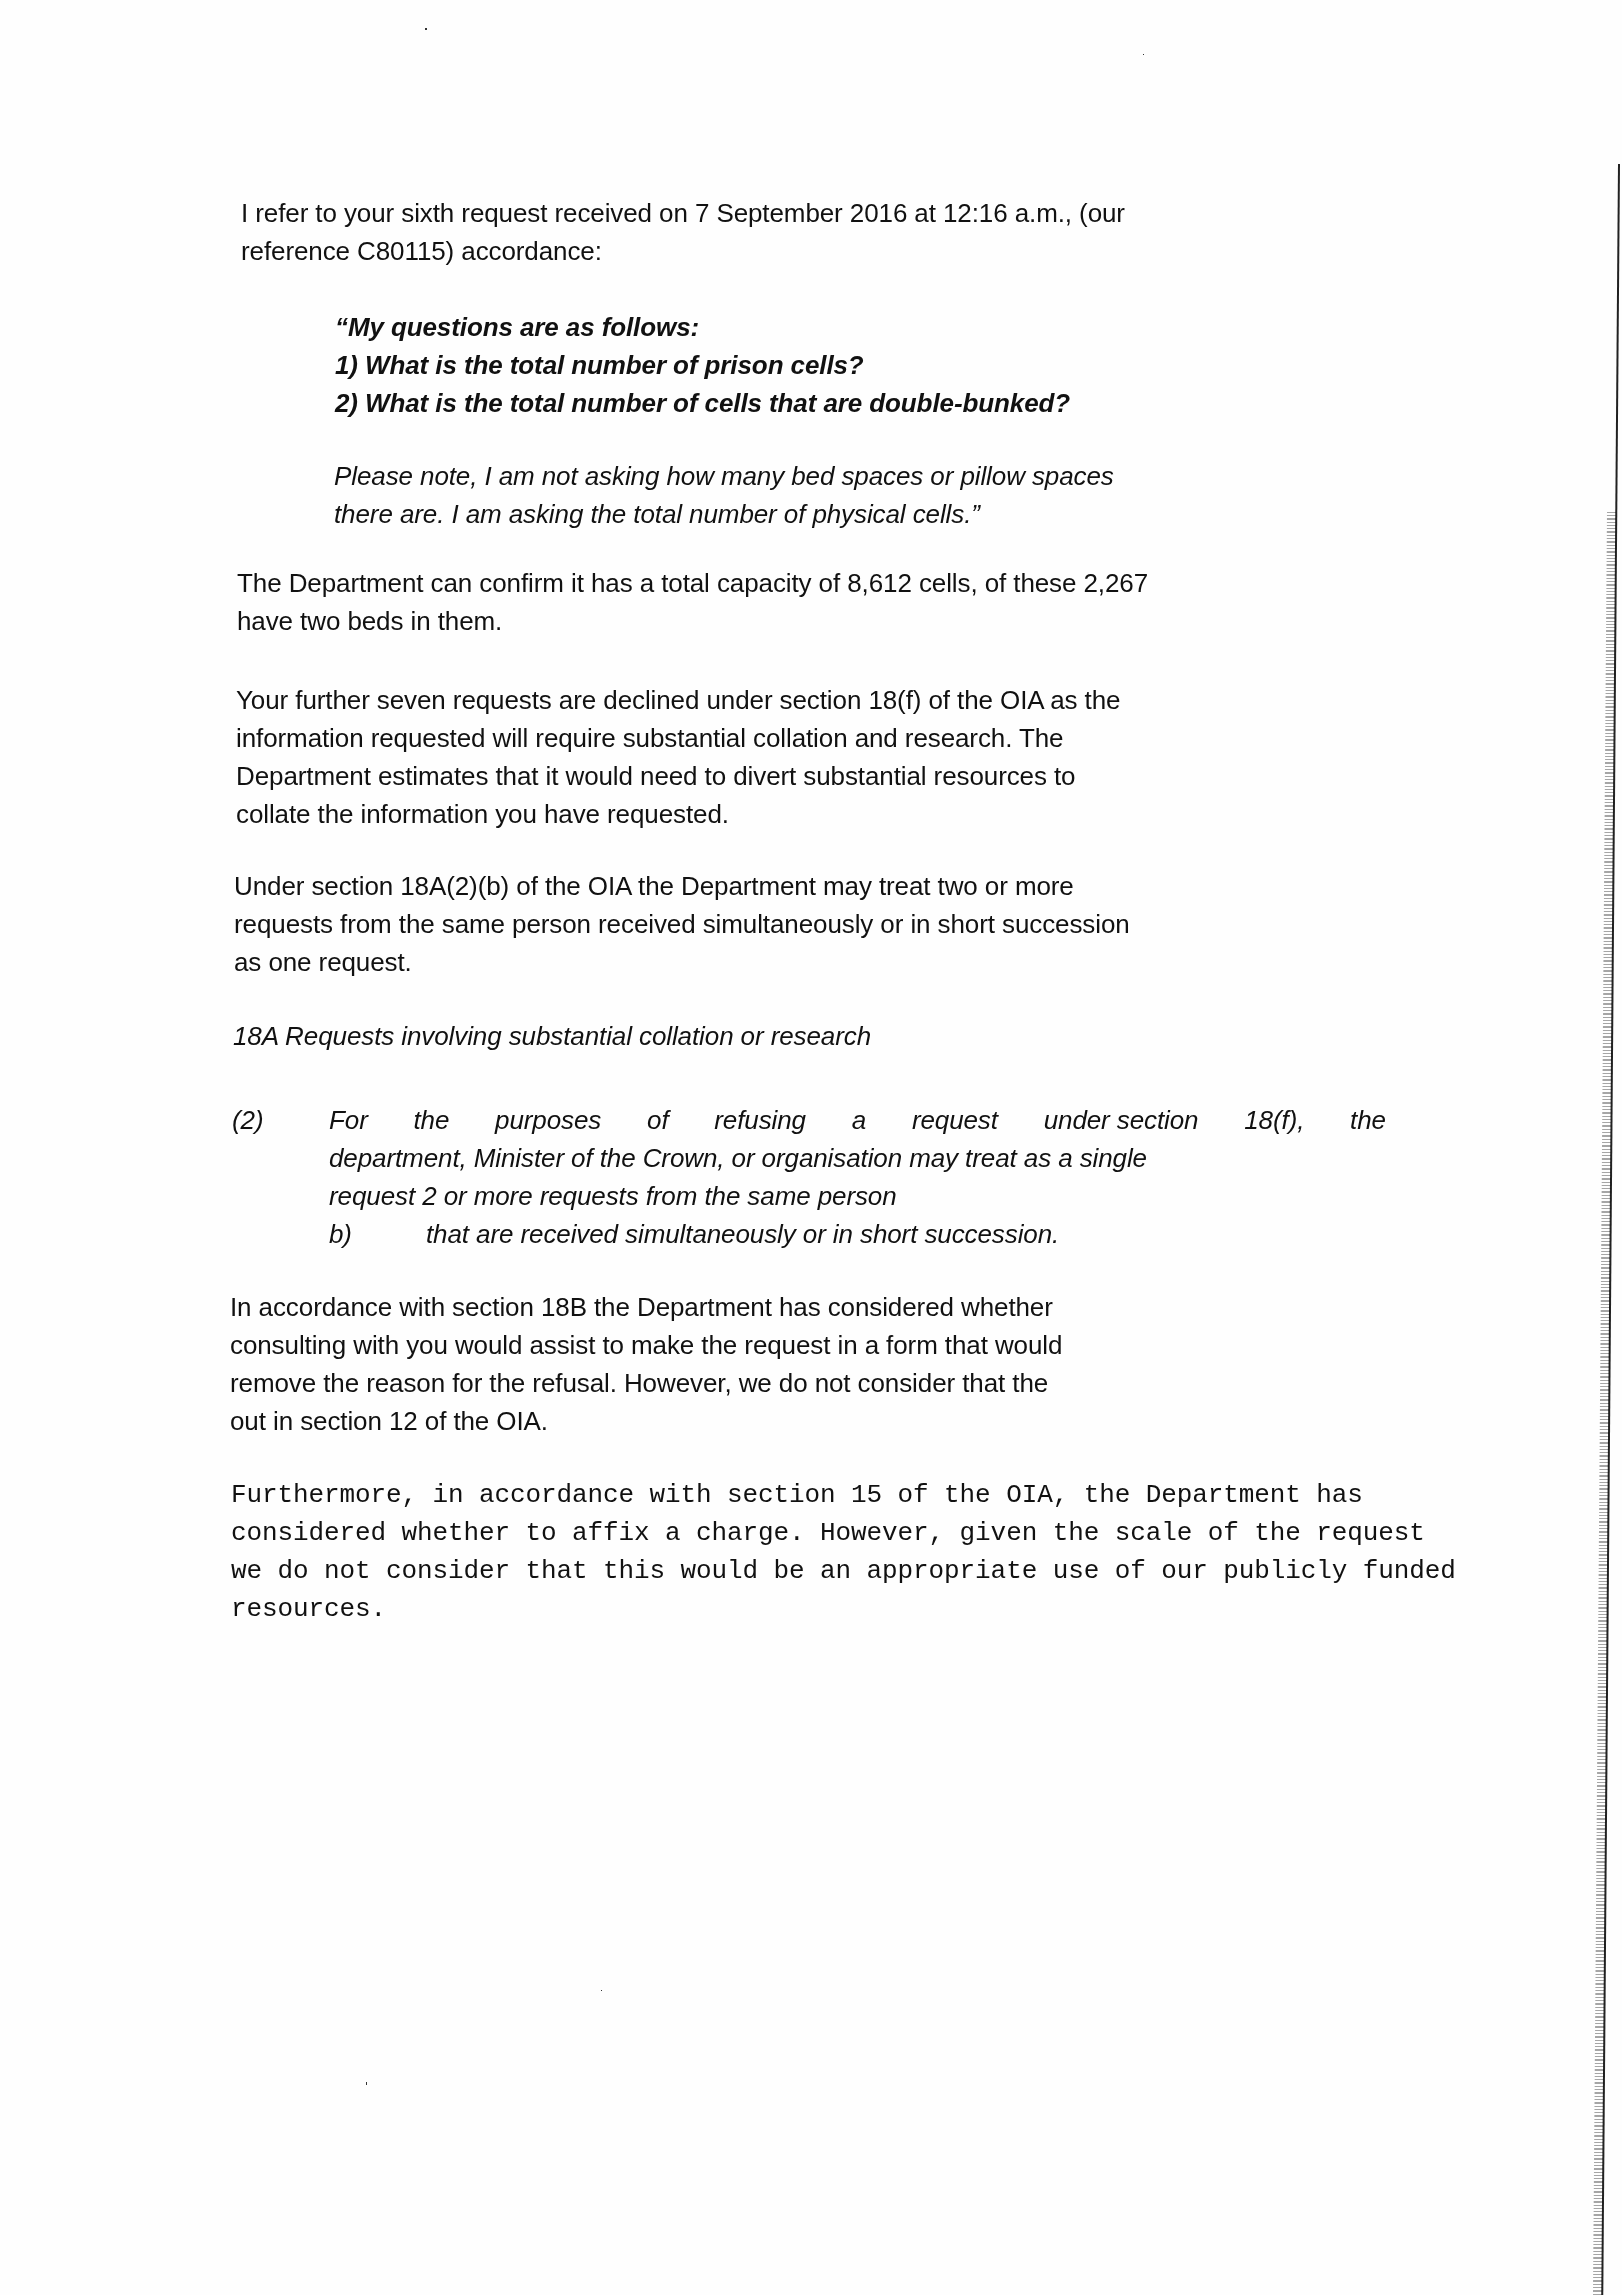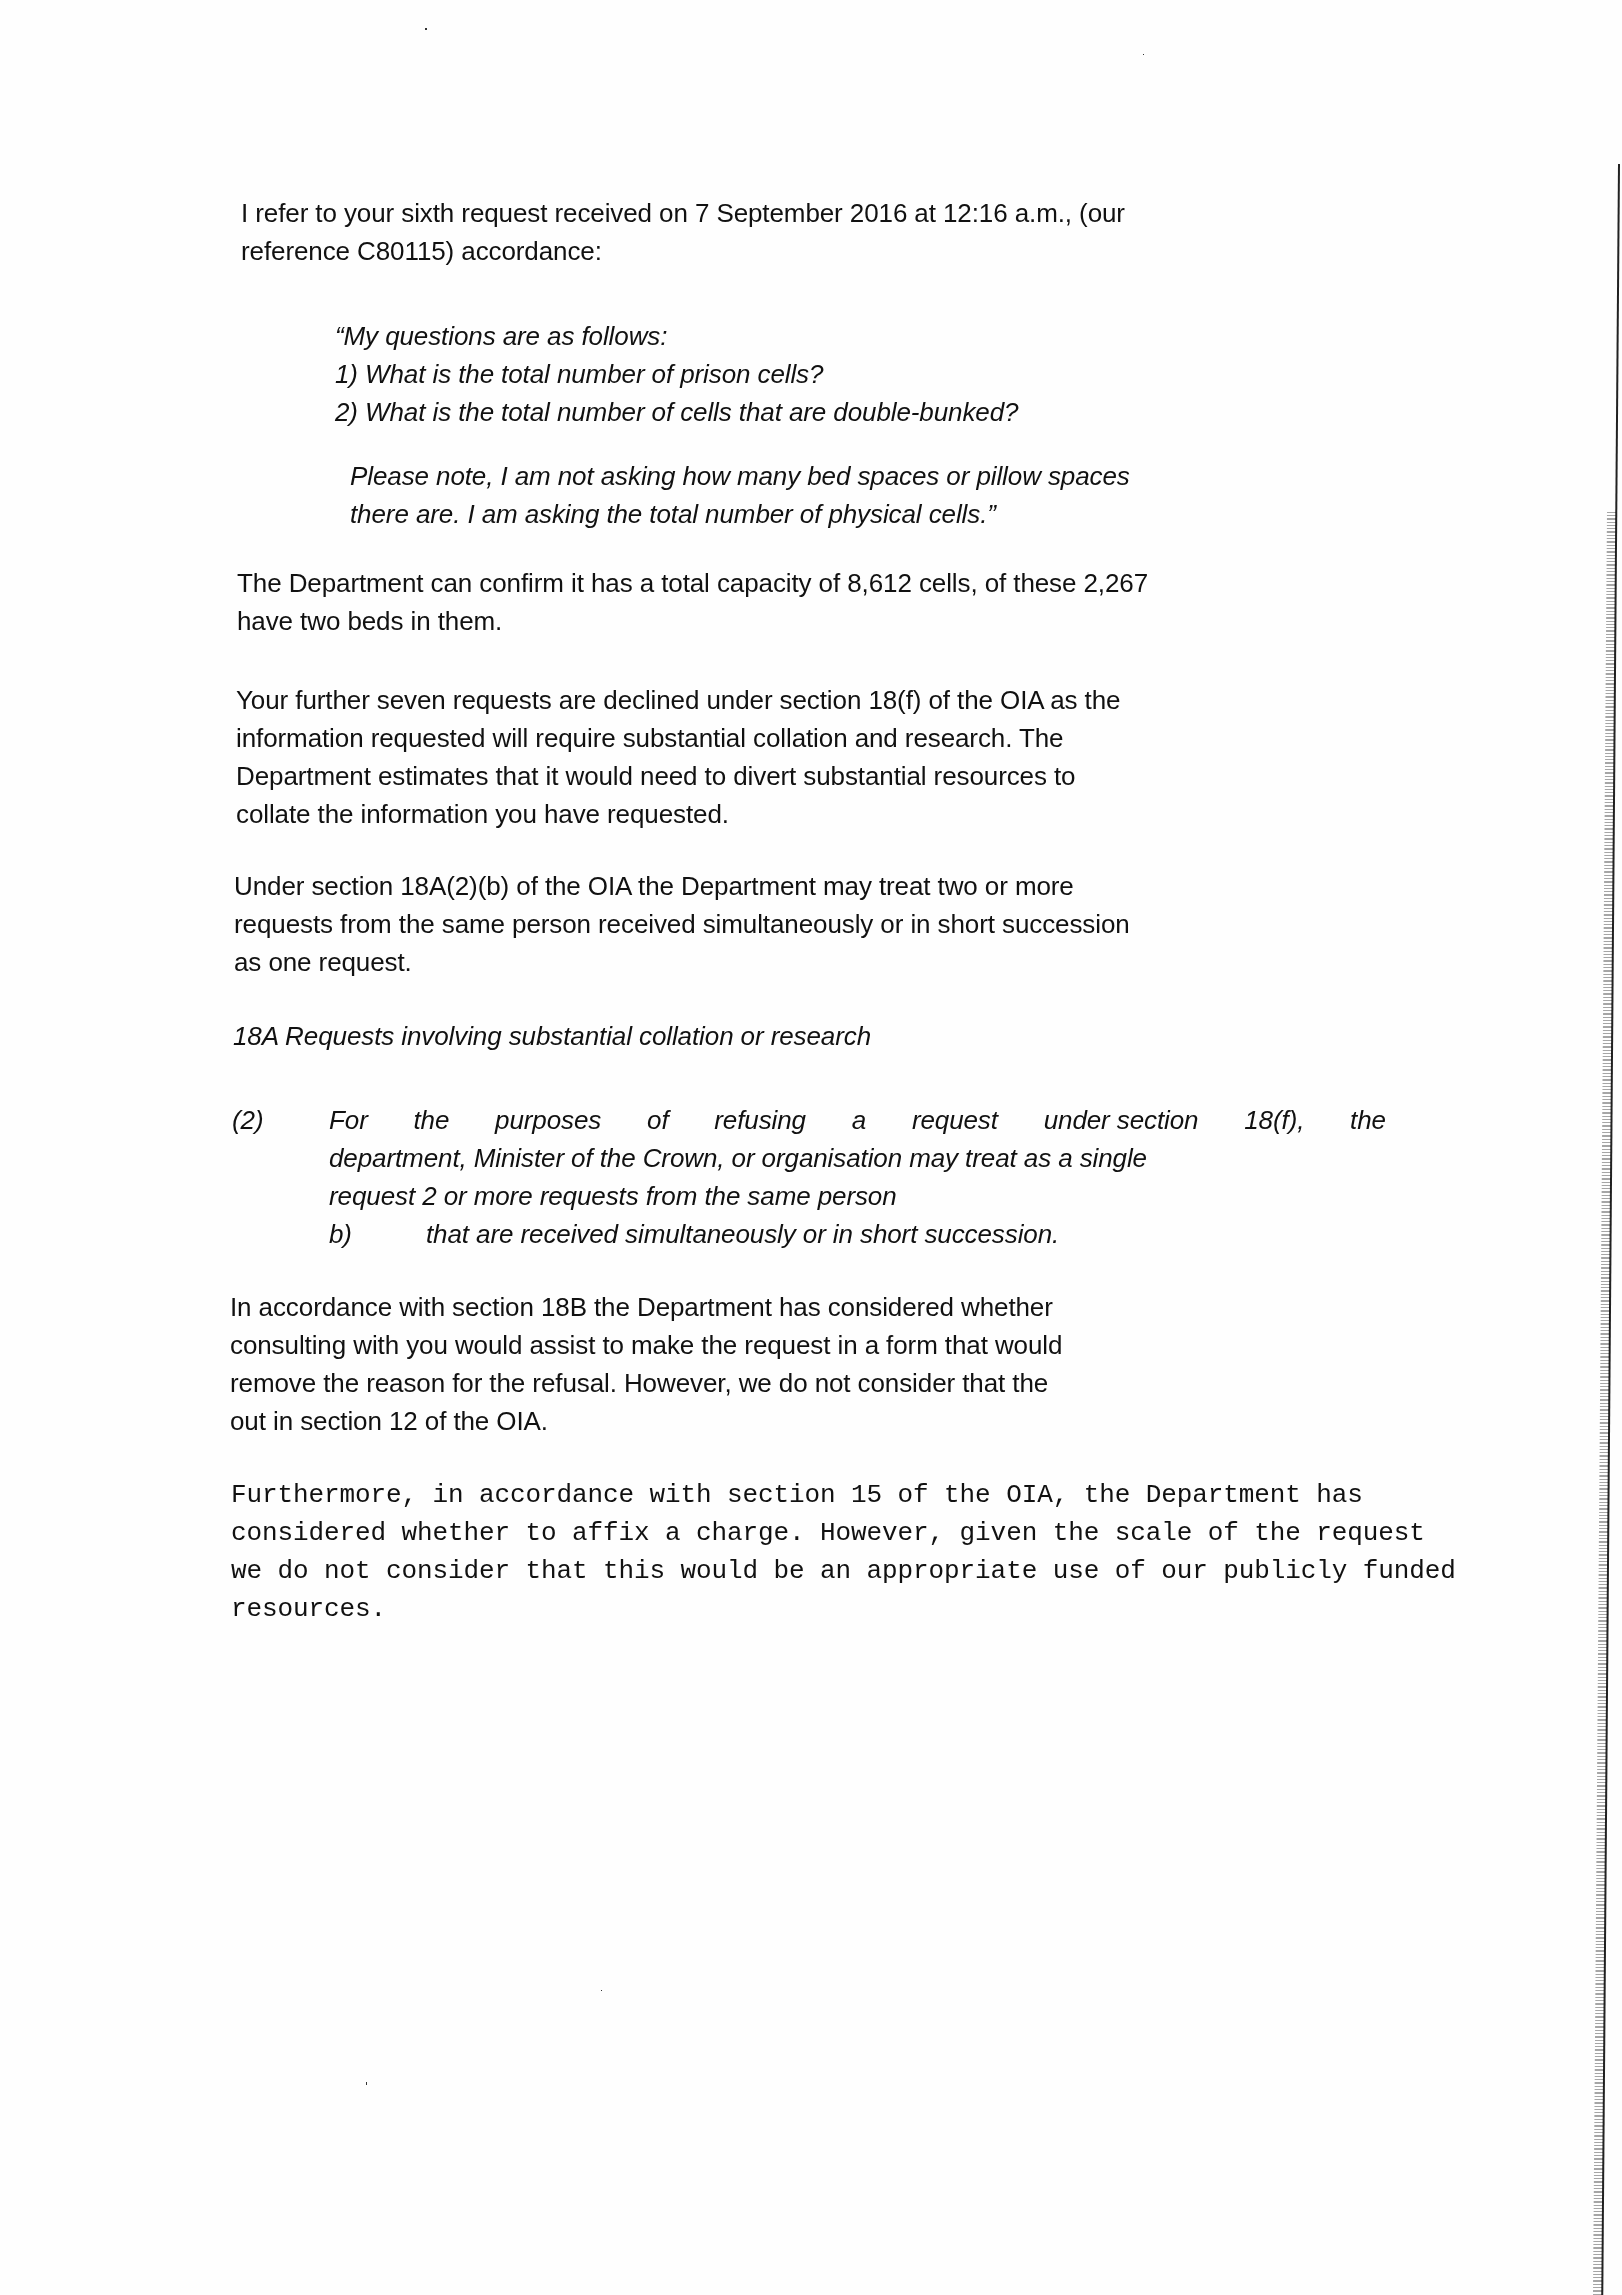--- a/index.html
+++ b/index.html
@@ -61,27 +61,27 @@
 </head>
 <body>
 
 <div class="page">
 
   <div class="block" style="left:241px; top:194px;">
     <span class="ln">I refer to your sixth request received on 7 September 2016 at 12:16 a.m., (our</span>
     <span class="ln">reference C80115) accordance:</span>
   </div>
 
-  <div class="block italic" style="left:335px; top:317px;">
+  <div class="block italic" style="left:335px; top:308px;font-weight:bold;">
     <span class="ln">“My questions are as follows:</span>
     <span class="ln">1) What is the total number of prison cells?</span>
     <span class="ln">2) What is the total number of cells that are double-bunked?</span>
   </div>
 
-  <div class="block italic" style="left:334px; top:457px;margin-left:16px;">
+  <div class="block italic" style="left:334px; top:457px;">
     <span class="ln">Please note, I am not asking how many bed spaces or pillow spaces</span>
     <span class="ln">there are. I am asking the total number of physical cells.”</span>
   </div>
 
   <div class="block" style="left:237px; top:564px;">
     <span class="ln">The Department can confirm it has a total capacity of 8,612 cells, of these 2,267</span>
     <span class="ln">have two beds in them.</span>
   </div>
 
   <div class="block" style="left:236px; top:681px;">

